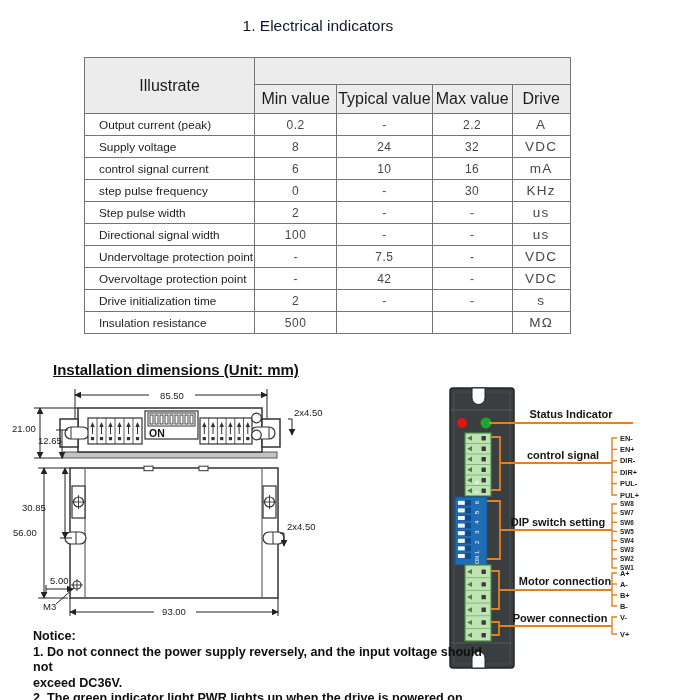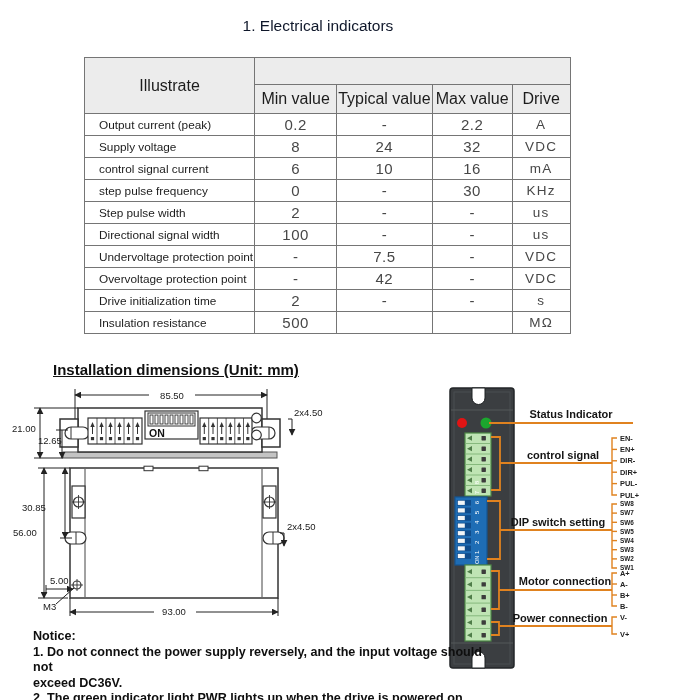--- a/index.html
+++ b/index.html
@@ -4,21 +4,21 @@
 <style>
   html,body{margin:0;padding:0;background:#fff;}
   #page{position:relative;width:700px;height:700px;background:#fff;overflow:hidden;
         font-family:"Liberation Sans",sans-serif;color:#1a1a1a;}
   .abs{position:absolute;}
   #page-title{left:84px;top:17px;width:468px;text-align:center;font-size:15.5px;color:#0f172a;}
   #spec-table{left:84px;top:57px;border-collapse:collapse;table-layout:fixed;}
   #spec-table td{border:1px solid #757575;font-size:11.8px;color:#1c1c1c;overflow:hidden;white-space:nowrap;}
   #spec-table .hdr{background:#ececec;text-align:center;font-size:16px;}
   #spec-table .lbl{padding-left:14px;background:#fff;}
-  #spec-table .val{text-align:center;font-size:15px;color:#474747;letter-spacing:.5px;}
+  #spec-table .val{text-align:center;font-size:12px;color:#474747;letter-spacing:.5px;}
   #spec-table .unit{text-align:center;font-size:13.5px;color:#474747;letter-spacing:1.2px;}
   #install-title{left:53px;top:361px;font-size:15px;font-weight:bold;color:#111;text-decoration:underline;}
   #notice{left:33px;top:629px;width:450px;font-size:12.6px;line-height:15.6px;color:#0e0e0e;font-weight:bold;}
   svg text{font-family:"Liberation Sans",sans-serif;}
   .dimtxt{font-size:9.5px;fill:#1a1a1a;}
   .callout{font-size:11px;font-weight:bold;fill:#151515;}
   .pintxt{font-size:7.4px;font-weight:bold;fill:#222;}
   .swtxt{font-size:6.4px;font-weight:bold;fill:#222;}
 </style>
 </head>

